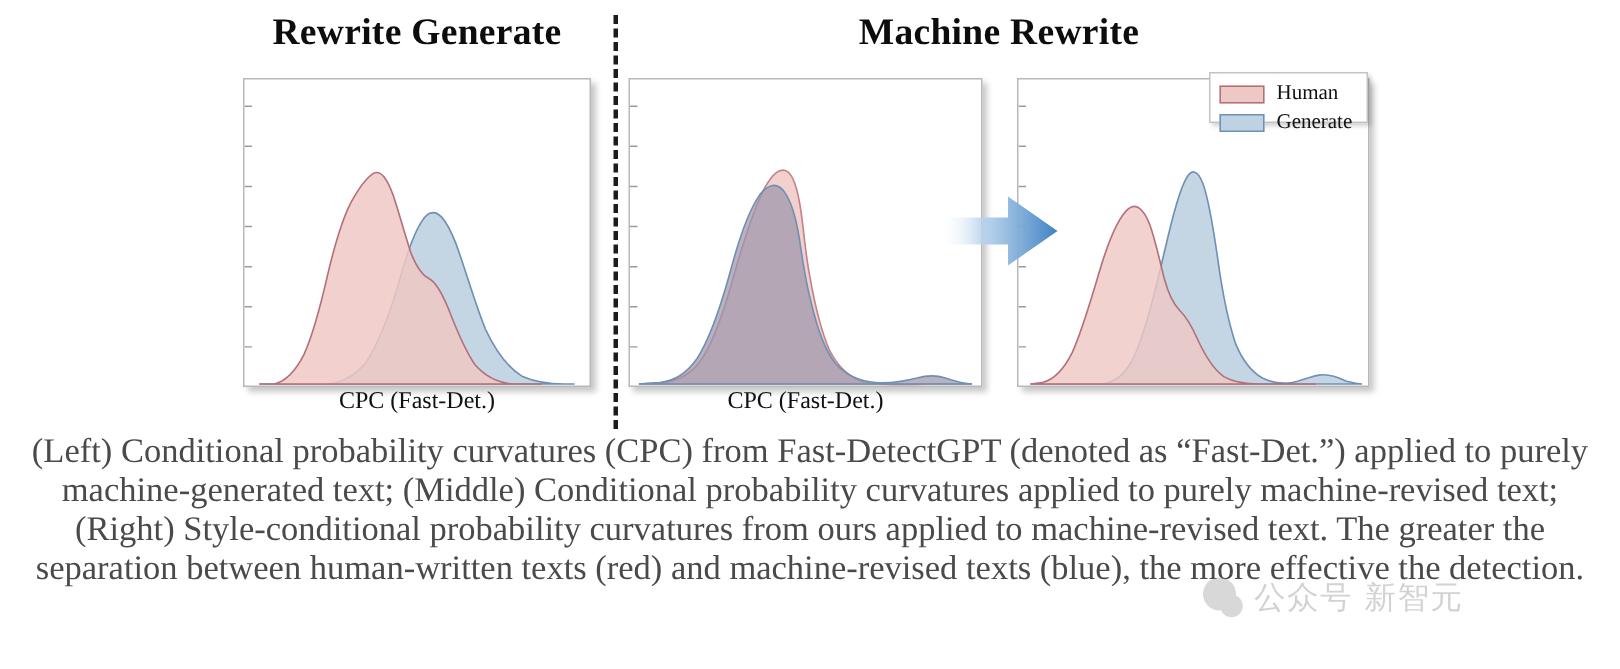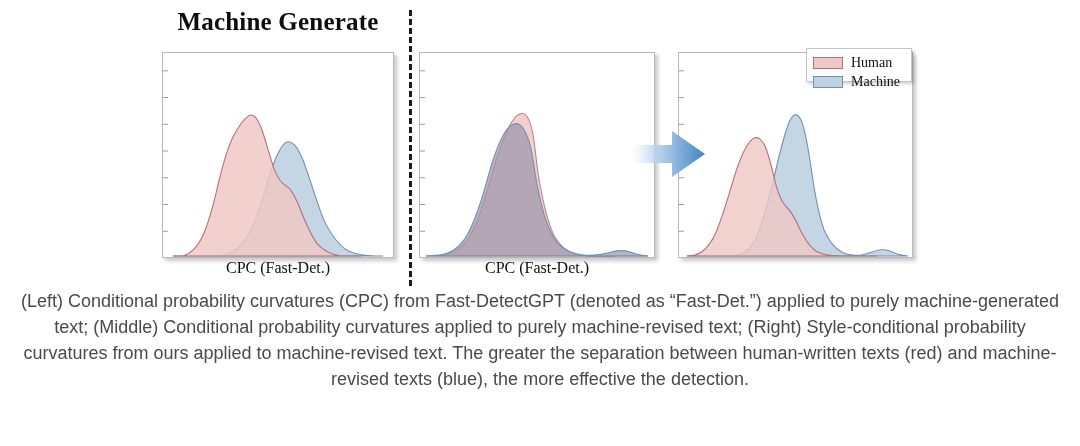--- a/index.html
+++ b/index.html
@@ -67,22 +67,22 @@
   .legend-row{display:flex;align-items:center;height:19px;}
   .legend-swatch{
     width:30px;height:12px;box-sizing:border-box;margin-right:8px;flex:none;
   }
   .legend-text{
     font-family:"Liberation Serif", serif;font-size:14px;color:#111;line-height:1;
   }
 
   #caption{
     position:absolute;left:10px;top:288px;width:1060px;
-    font-family:Liberation Sans, sans-serif;
-    font-size:18px;
+    font-family:Liberation Serif, serif;
+    font-size:23px;
     line-height:26px;
     color:#4a4a4a;
     text-align:center;
   }
 
   #watermark{
     position:absolute;left:800px;top:374px;width:250px;height:48px;
     opacity:.38;pointer-events:none;
     display:flex;align-items:center;
   }
@@ -90,21 +90,22 @@
   #wm-text{
     font-family:"DejaVu Sans", sans-serif;
     font-size:21px;color:#8a8a8a;white-space:nowrap;letter-spacing:1px;
   }
 </style>
 </head>
 <body>
 
 <div id="figure">
 
-  <div class="panel-title" id="title-left">Machine Generate</div>
+  <div class="panel-title" id="title-left">Rewrite Generate</div>
+  <div class="panel-title" id="title-right">Machine Rewrite</div>
 
   <div class="panel" id="panel-left">
     <svg class="plot-svg" viewBox="0 0 232 206" preserveAspectRatio="none">
       <g stroke="#9a9a9a" stroke-width="1">
         <line x1="0" y1="18" x2="5" y2="18"></line>
         <line x1="0" y1="45" x2="5" y2="45"></line>
         <line x1="0" y1="72" x2="5" y2="72"></line>
         <line x1="0" y1="99" x2="5" y2="99"></line>
         <line x1="0" y1="126" x2="5" y2="126"></line>
         <line x1="0" y1="153" x2="5" y2="153"></line>
@@ -182,23 +183,30 @@
     <path d="M0,19 L44,19 L44,5 L77,28 L44,51 L44,37 L0,37 Z" fill="url(#arrGrad)"></path>
   </svg>
 
   <div id="legend">
     <div class="legend-row">
       <span class="legend-swatch" style="background:#eec8c4;border:1px solid #b4707a;"></span>
       <span class="legend-text">Human</span>
     </div>
     <div class="legend-row">
       <span class="legend-swatch" style="background:#bfd2e2;border:1px solid #6f90b4;"></span>
-      <span class="legend-text">Machine</span>
+      <span class="legend-text">Generate</span>
     </div>
   </div>
 
   <div class="axis-label" id="xlab-left">CPC (Fast-Det.)</div>
   <div class="axis-label" id="xlab-mid">CPC (Fast-Det.)</div>
 
   <div id="caption">(Left) Conditional probability curvatures (CPC) from Fast-DetectGPT (denoted as “Fast-Det.”) applied to purely machine-generated text; (Middle) Conditional probability curvatures applied to purely machine-revised text; (Right) Style-conditional probability curvatures from ours applied to machine-revised text. The greater the separation between human-written texts (red) and machine-revised texts (blue), the more effective the detection.</div>
 
+  <div id="watermark">
+    <svg id="wm-logo" viewBox="0 0 30 30">
+      <circle cx="13" cy="13" r="11" fill="#9a9a9a"></circle>
+      <circle cx="21" cy="21" r="7.5" fill="#9a9a9a"></circle>
+    </svg>
+    <span id="wm-text">公众号 新智元</span>
+  </div>
 
 </div>
 
 </body></html>

